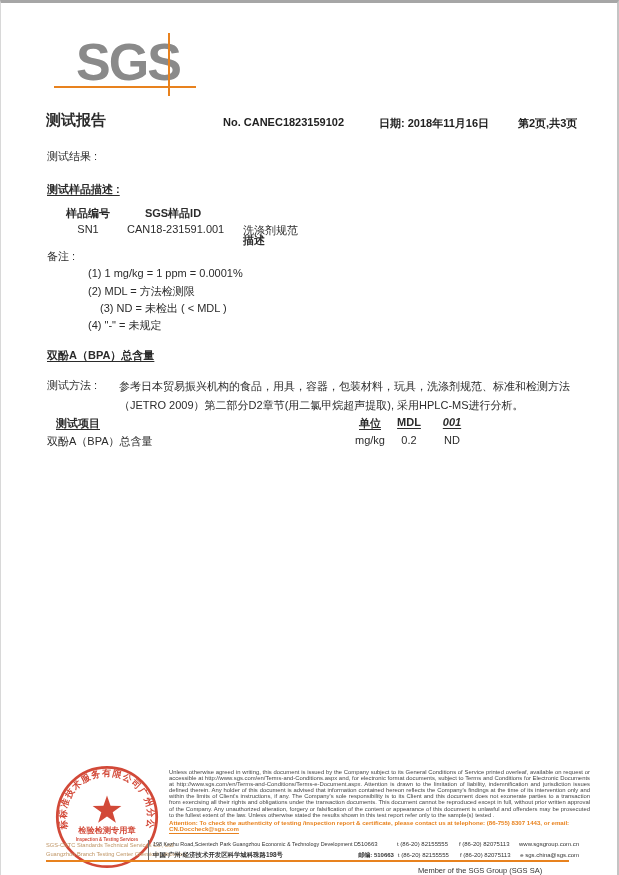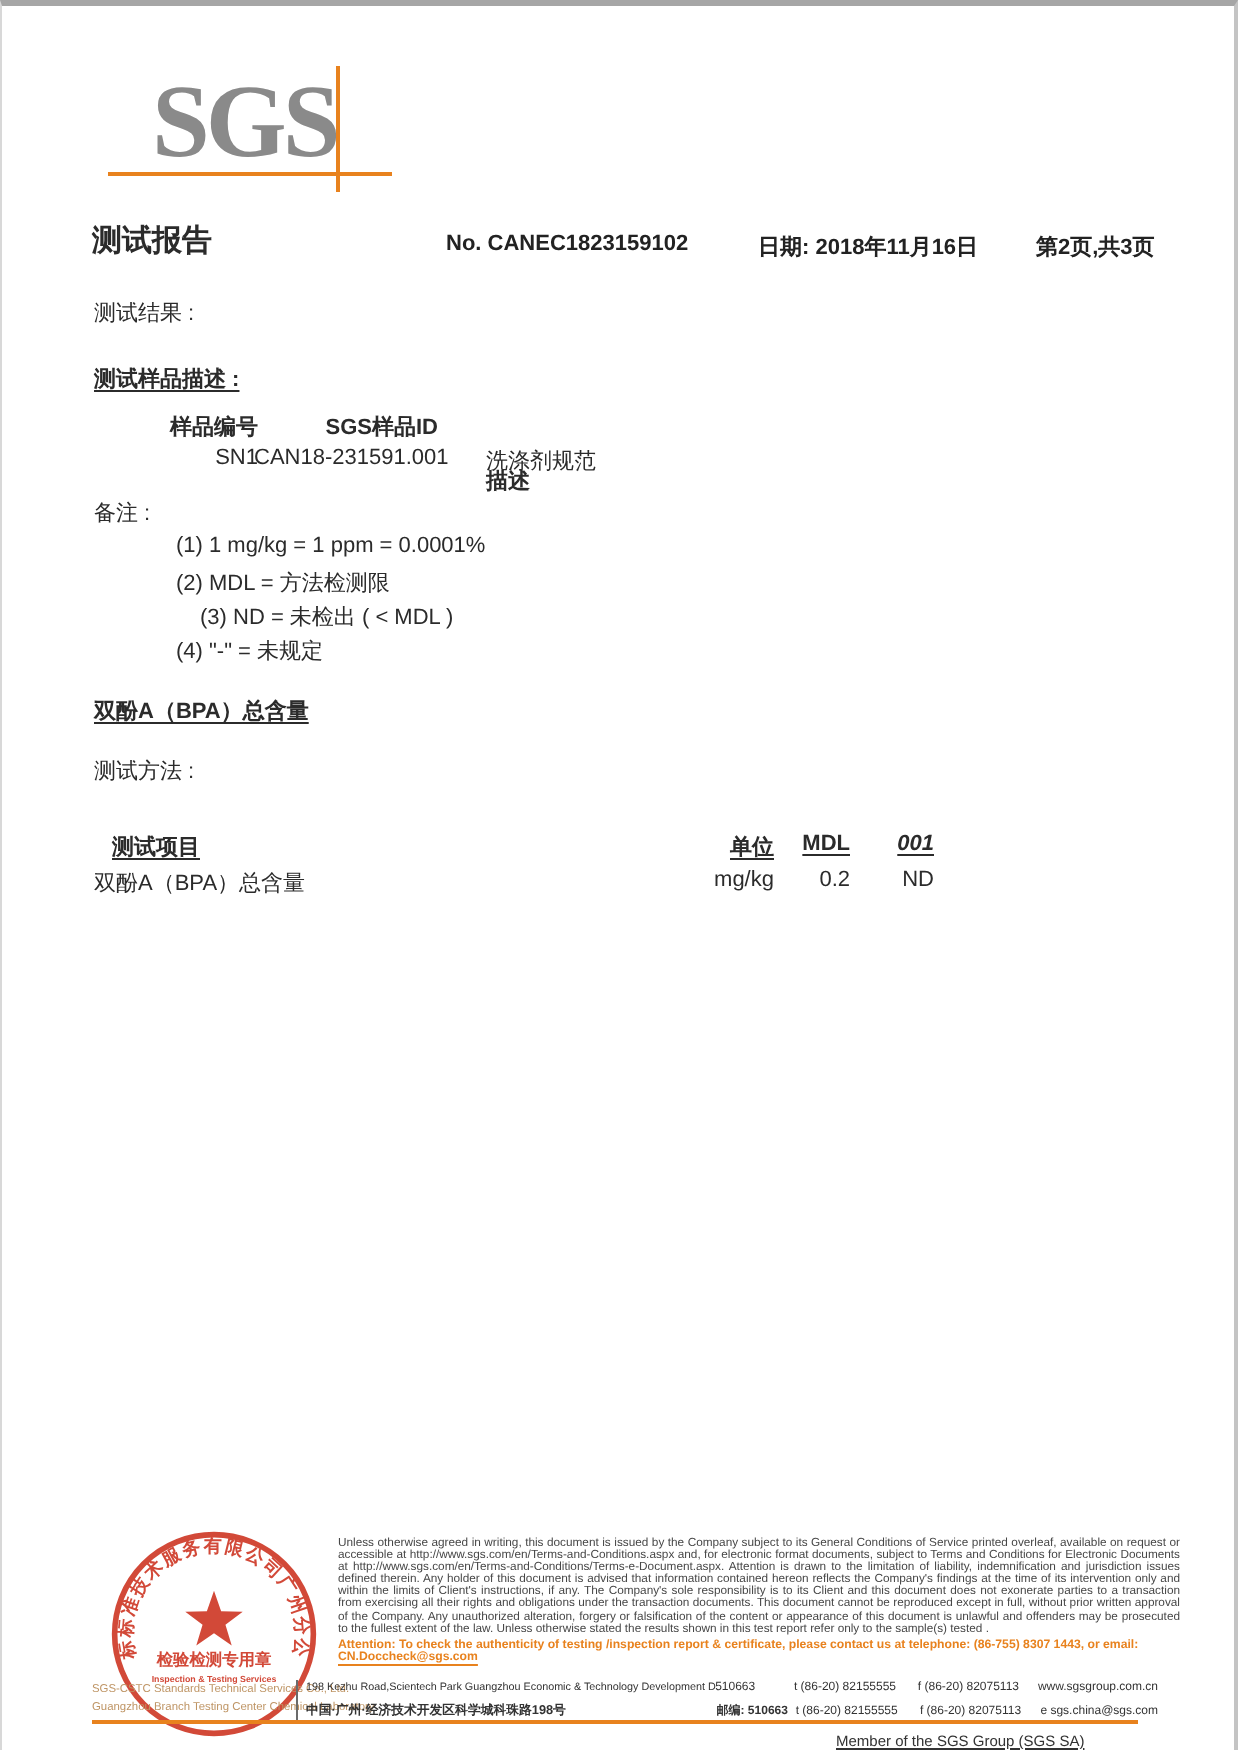--- a/index.html
+++ b/index.html
@@ -2,44 +2,44 @@
 <html><head>
 <meta charset="utf-8">
 <style>
   html,body{margin:0;padding:0;background:#ffffff;}
   body{font-family:"Liberation Sans","DejaVu Sans",sans-serif;color:#2b2b2b;}
   .page{position:relative;width:619px;height:875px;background:#fff;box-sizing:border-box;
         border-top:3px solid #a6a6a6;border-left:1px solid #d8d8d8;border-right:2px solid #c4c4c4;overflow:hidden;}
   .abs{position:absolute;}
   
   .logo-text{font-weight:bold;color:#8a8a8a;font-size:52px;line-height:52px;letter-spacing:-2px;
-             transform:scaleX(0.82);transform-origin:left top;font-family:Liberation Serif, serif;}
+             transform:scaleX(0.82);transform-origin:left top;}
   .logo-hline{background:#e8821e;height:2px;width:142px;}
   .logo-vline{background:#e8821e;width:2px;height:63px;}
   
   .doc-title{font-size:15px;font-weight:bold;}
   .hdr-meta{font-size:11px;font-weight:600;color:#222;}
   .body-txt{font-size:11px;color:#2b2b2b;white-space:nowrap;}
   .u{text-decoration:underline;text-underline-offset:2px;}
   .b{font-weight:bold;}
-  .ctr{text-align:right;}
+  .ctr{text-align:center;}
   .method-text{font-size:11px;line-height:19px;white-space:normal;width:452px;}
   
   .legal{font-size:5.9px;line-height:6.1px;color:#474747;text-align:justify;}
   .attn{font-size:6.1px;line-height:6.6px;color:#e8821e;font-weight:bold;margin-top:2px;}
   .addr-row{display:flex;align-items:baseline;font-size:6px;color:#333;height:10px;white-space:nowrap;}
   .addr-main{width:218px;overflow:hidden;}
   .addr-pc{width:42px;}
   .addr-tel{width:66px;}
   .addr-fax{width:64px;}
   .addr-web{flex:1;}
   .company-tan{font-size:5.7px;line-height:9px;color:#bf9565;white-space:nowrap;}
   .v-div{width:1px;background:#6b6b6b;}
   .orange-rule{background:#e8821e;height:2px;}
-  .member{font-size:7.5px;color:#333;text-decoration:underline;}
+  .member{font-size:7.5px;color:#333;}
   .stamp{opacity:0.92;}
 </style>
 </head>
 <body>
 
 <div class="page">
 
   <div class="abs" style="left:75px;top:33px;">
     <span class="logo-text">SGS</span>
   </div>
@@ -65,20 +65,21 @@
   </div>
 
   <div class="abs body-txt" style="left:46px;top:246px;">备注 :</div>
   <div class="abs body-txt" style="left:87px;top:264px;">(1) 1 mg/kg = 1 ppm = 0.0001%</div>
   <div class="abs body-txt" style="left:87px;top:281px;">(2) MDL = 方法检测限</div>
   <div class="abs body-txt" style="left:87px;top:298px;margin-left:12px;">(3) ND = 未检出 ( &lt; MDL )</div>
   <div class="abs body-txt" style="left:87px;top:315px;">(4) "-" = 未规定</div>
 
   <div class="abs body-txt b u" style="left:46px;top:345px;">双酚A（BPA）总含量</div>
   <div class="abs body-txt" style="left:46px;top:375px;">测试方法 :</div>
+  <div class="abs method-text" style="left:118px;top:374px;">参考日本贸易振兴机构的食品，用具，容器，包装材料，玩具，洗涤剂规范、标准和检测方法（JETRO 2009）第二部分D2章节(用二氯甲烷超声提取), 采用HPLC-MS进行分析。</div>
 
   <div>
     <div class="abs body-txt b u" style="left:55px;top:413px;">测试项目</div>
     <div class="abs body-txt b u ctr" style="left:352px;top:413px;width:34px;">单位</div>
     <div class="abs body-txt b u ctr" style="left:392px;top:413px;width:32px;">MDL</div>
     <div class="abs body-txt b u ctr" style="left:436px;top:413px;width:30px;font-style:italic;">001</div>
     <div class="abs body-txt" style="left:46px;top:431px;">双酚A（BPA）总含量</div>
     <div class="abs body-txt ctr" style="left:352px;top:431px;width:34px;">mg/kg</div>
     <div class="abs body-txt ctr" style="left:392px;top:431px;width:32px;">0.2</div>
     <div class="abs body-txt ctr" style="left:436px;top:431px;width:30px;">ND</div>

